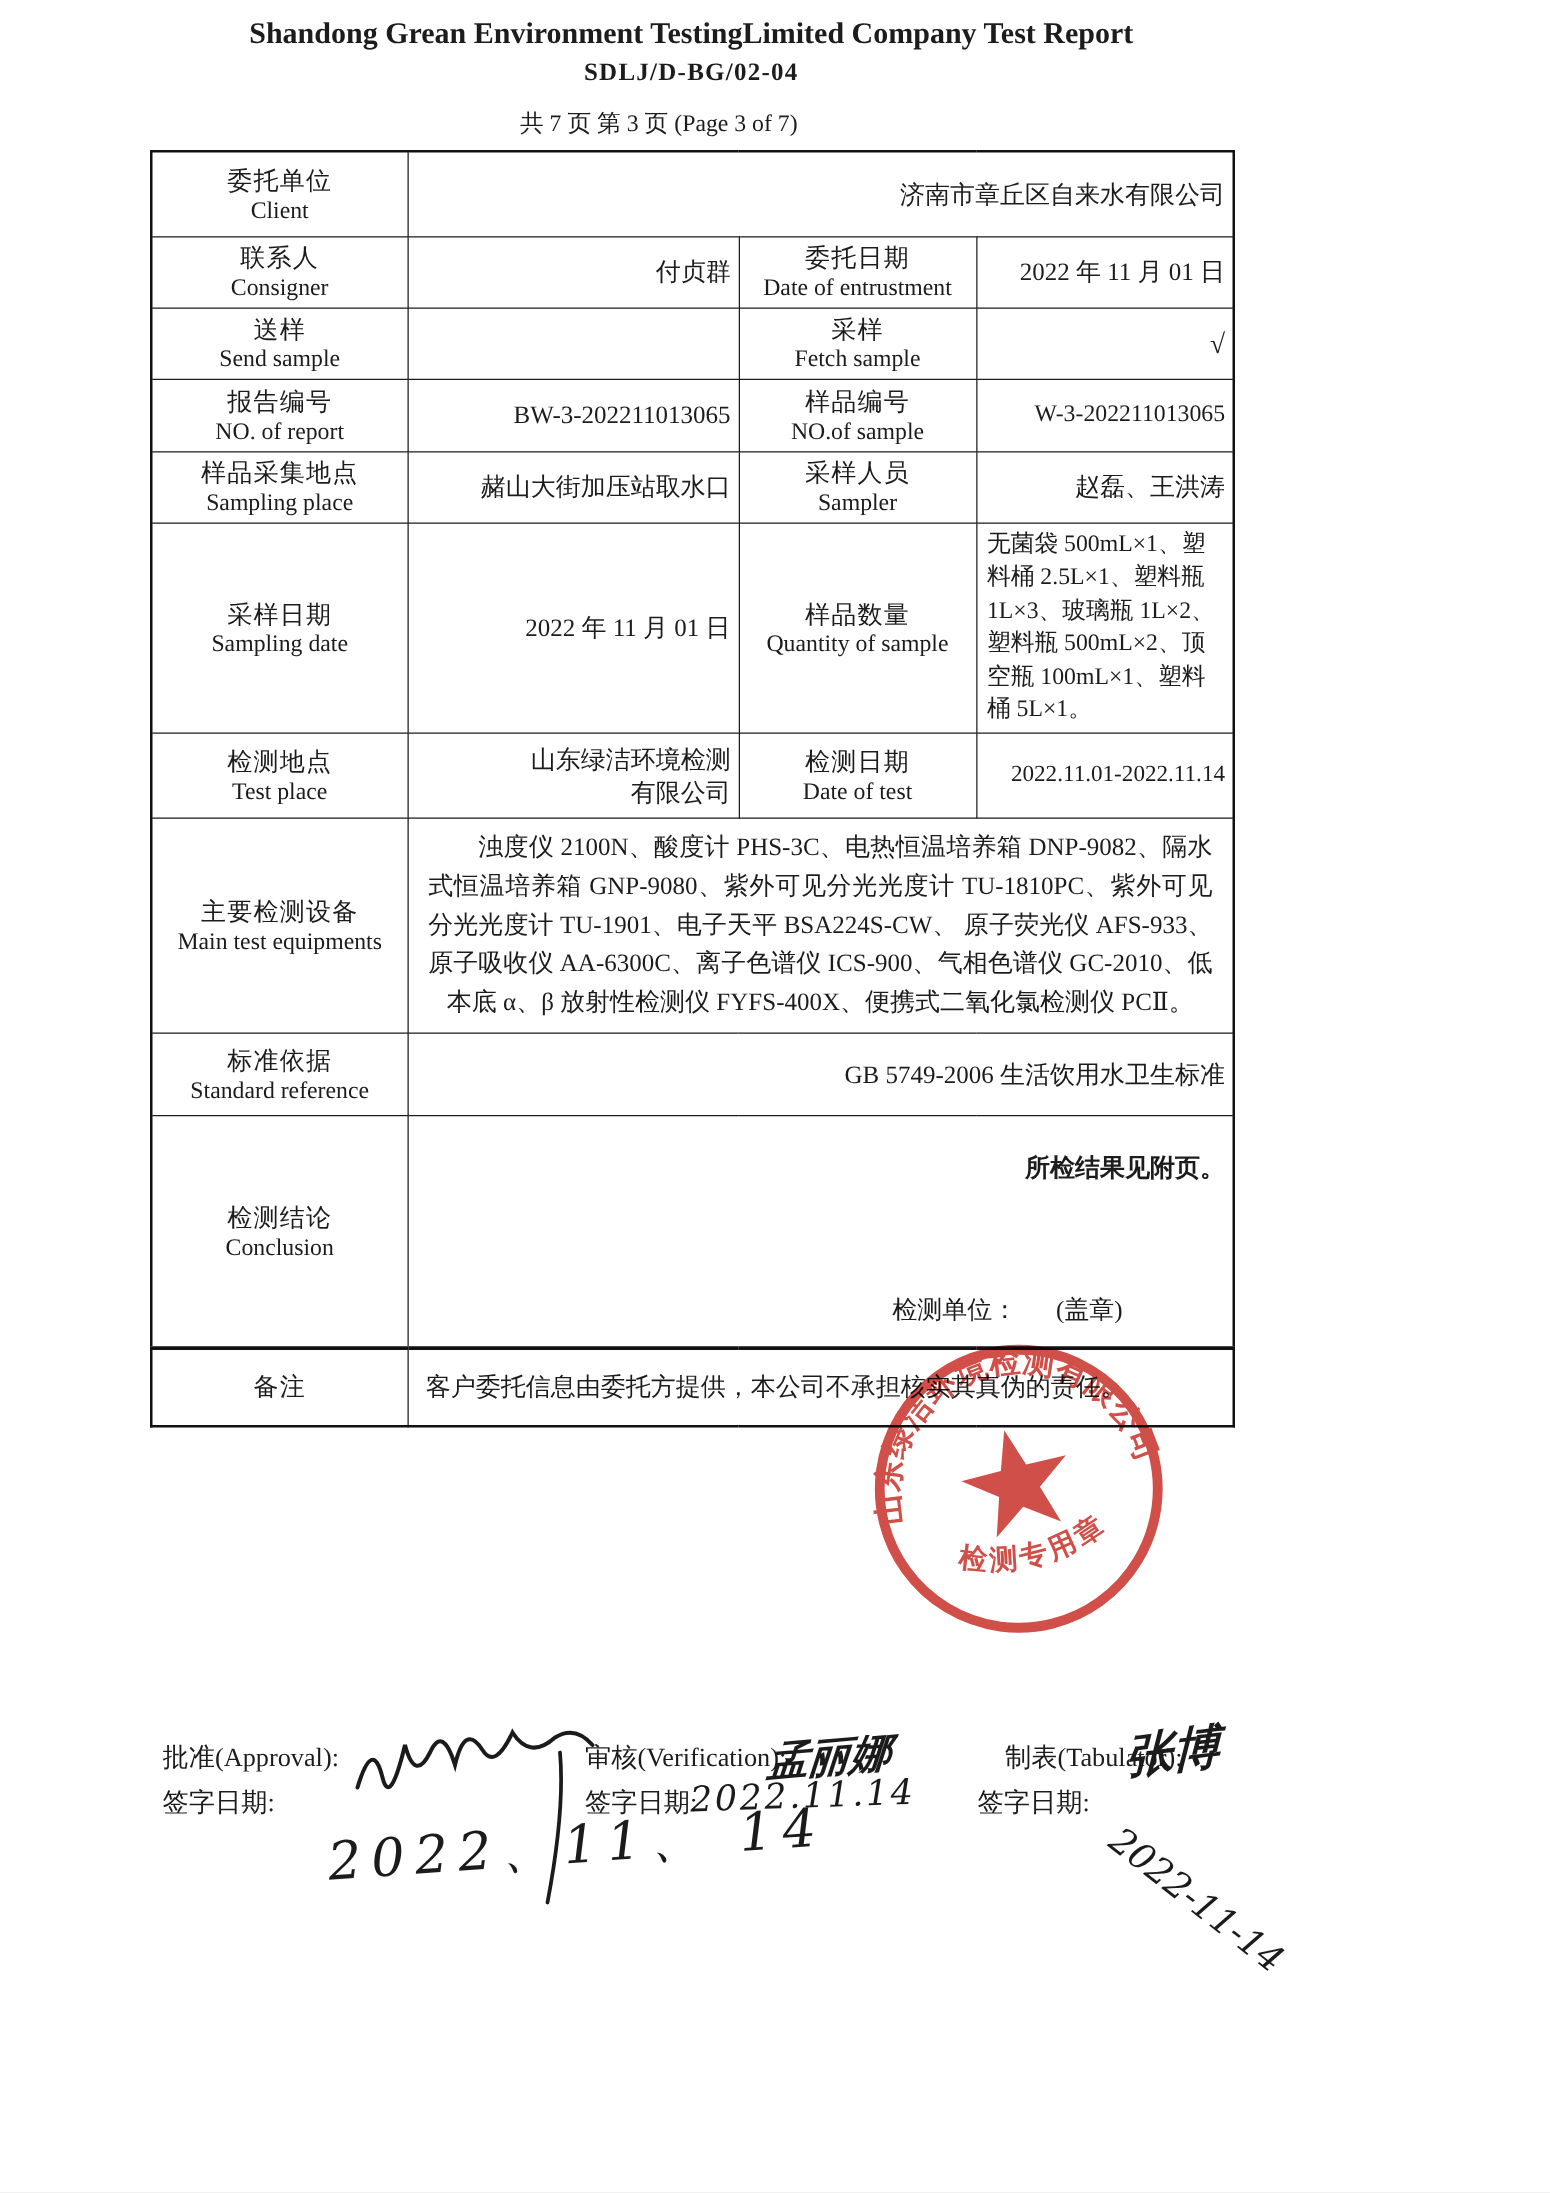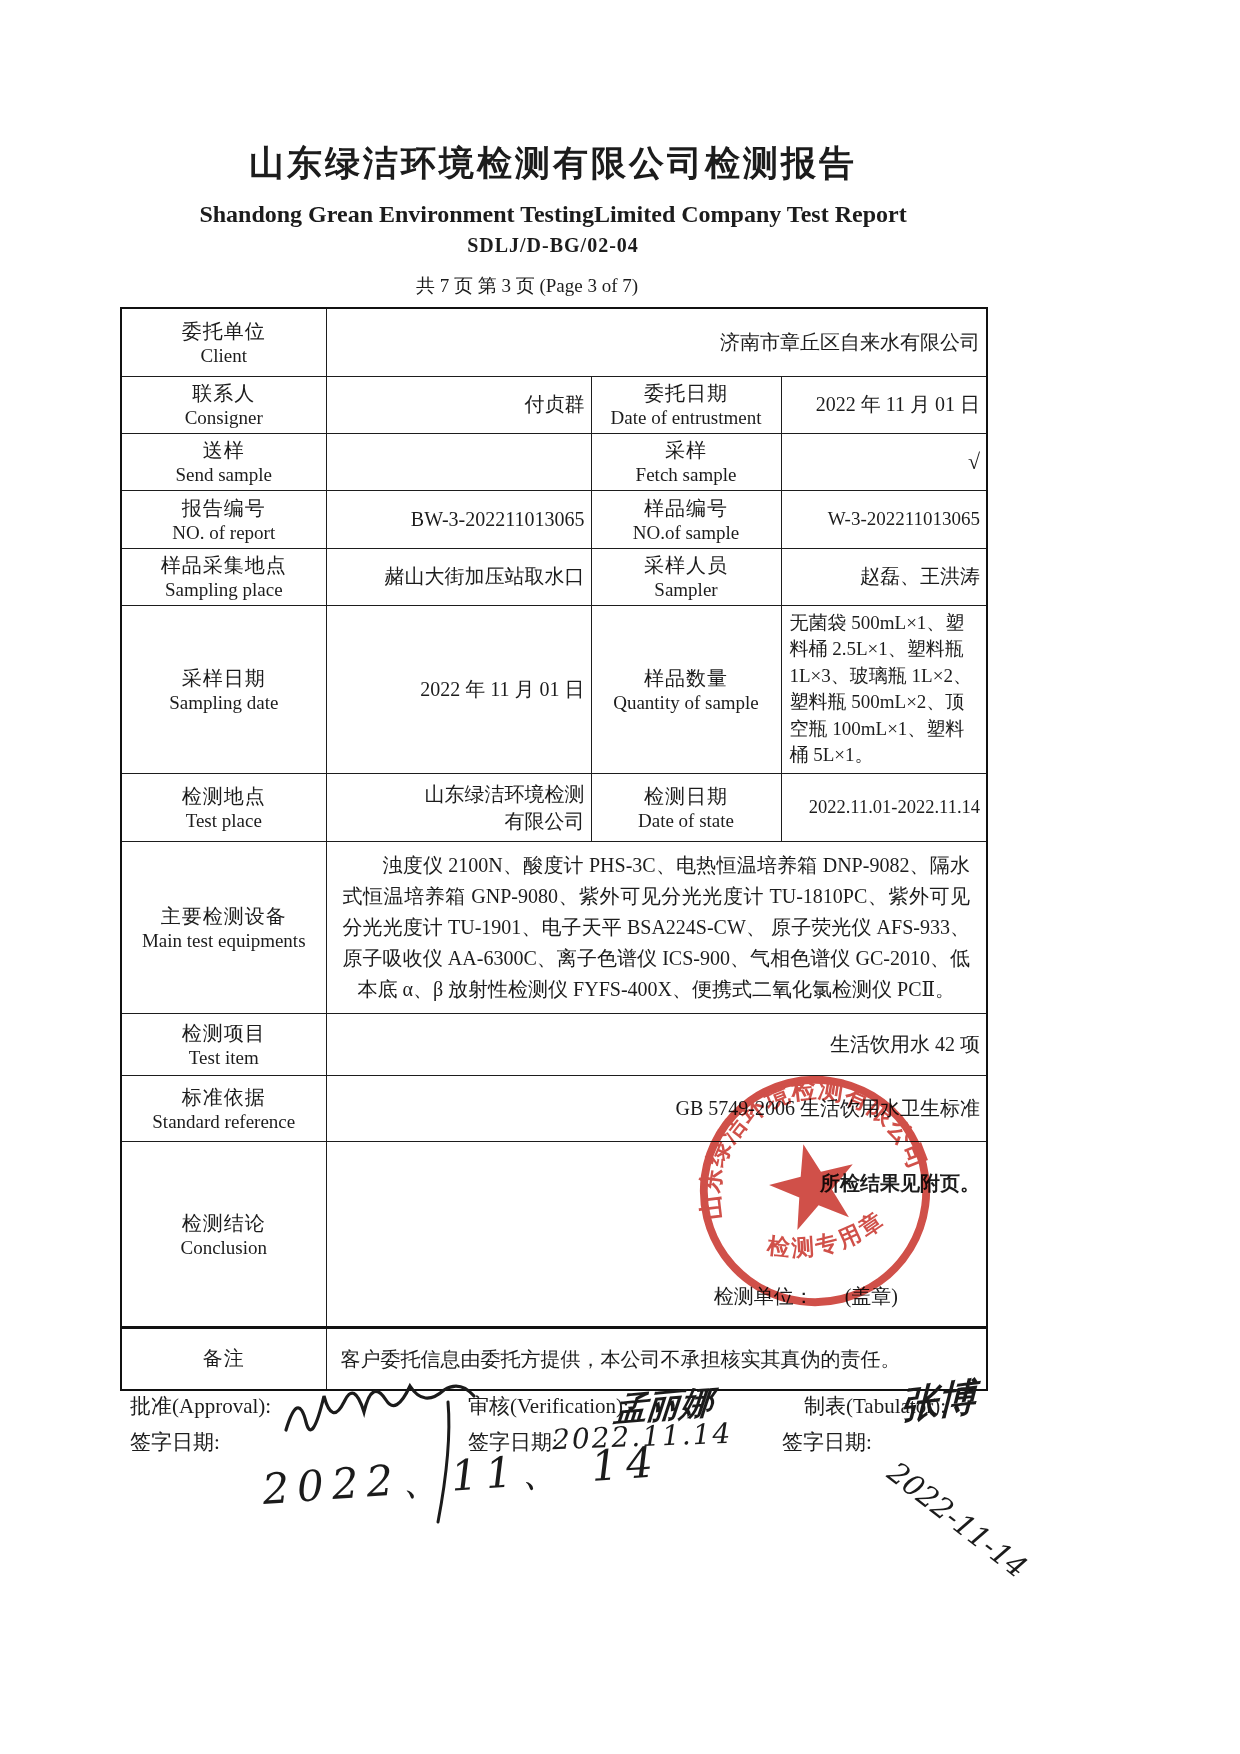--- a/index.html
+++ b/index.html
@@ -36,21 +36,20 @@
   .hand{position:absolute;font-style:italic;color:#1b1b1b;white-space:nowrap;
         font-family:"DejaVu Serif","Liberation Serif",serif;}
   .sig-svg{position:absolute;pointer-events:none;}
 </style>
 </head>
 <body>
 
 <div class="page">
   <div class="content">
 
-    <div class="title">山东绿洁环境检测有限公司检测报告</div>
     <div class="subtitle">Shandong Grean Environment TestingLimited Company Test Report</div>
     <div class="doccode">SDLJ/D-BG/02-04</div>
     <div class="pageinfo">共 7 页 第 3 页  (Page 3 of 7)</div>
 
     <table class="report">
       <colgroup>
           <col style="width:205px">
           <col style="width:265px">
           <col style="width:190px">
           <col style="width:206px">
@@ -141,40 +140,33 @@
         <td class="lab">
           <div class="zh">检测地点</div>
           <div class="en">Test place</div>
         </td>
         <td class="val">
           <div>山东绿洁环境检测</div>
           <div>有限公司</div>
         </td>
         <td class="lab">
           <div class="zh">检测日期</div>
-          <div class="en">Date of state</div>
+          <div class="en">Date of test</div>
         </td>
         <td class="val" style="font-size:18.5px">2022.11.01-2022.11.14</td>
       </tr>
 
       <tr style="height:152px">
         <td class="lab">
           <div class="zh">主要检测设备</div>
           <div class="en">Main test equipments</div>
         </td>
         <td class="equip" colspan="3">浊度仪 2100N、酸度计 PHS-3C、电热恒温培养箱 DNP-9082、隔水式恒温培养箱 GNP-9080、紫外可见分光光度计 TU-1810PC、紫外可见分光光度计 TU-1901、电子天平 BSA224S-CW、 原子荧光仪 AFS-933、原子吸收仪 AA-6300C、离子色谱仪 ICS-900、气相色谱仪 GC-2010、低本底 α、β 放射性检测仪 FYFS-400X、便携式二氧化氯检测仪 PCⅡ。</td>
       </tr>
 
-      <tr style="height:62px">
-        <td class="lab">
-          <div class="zh">检测项目</div>
-          <div class="en">Test item</div>
-        </td>
-        <td class="val" colspan="3">生活饮用水 42 项</td>
-      </tr>
 
       <tr style="height:66px">
         <td class="lab">
           <div class="zh">标准依据</div>
           <div class="en">Standard reference</div>
         </td>
         <td class="val" colspan="3">GB 5749-2006 生活饮用水卫生标准</td>
       </tr>
 
       <tr style="height:186px">

